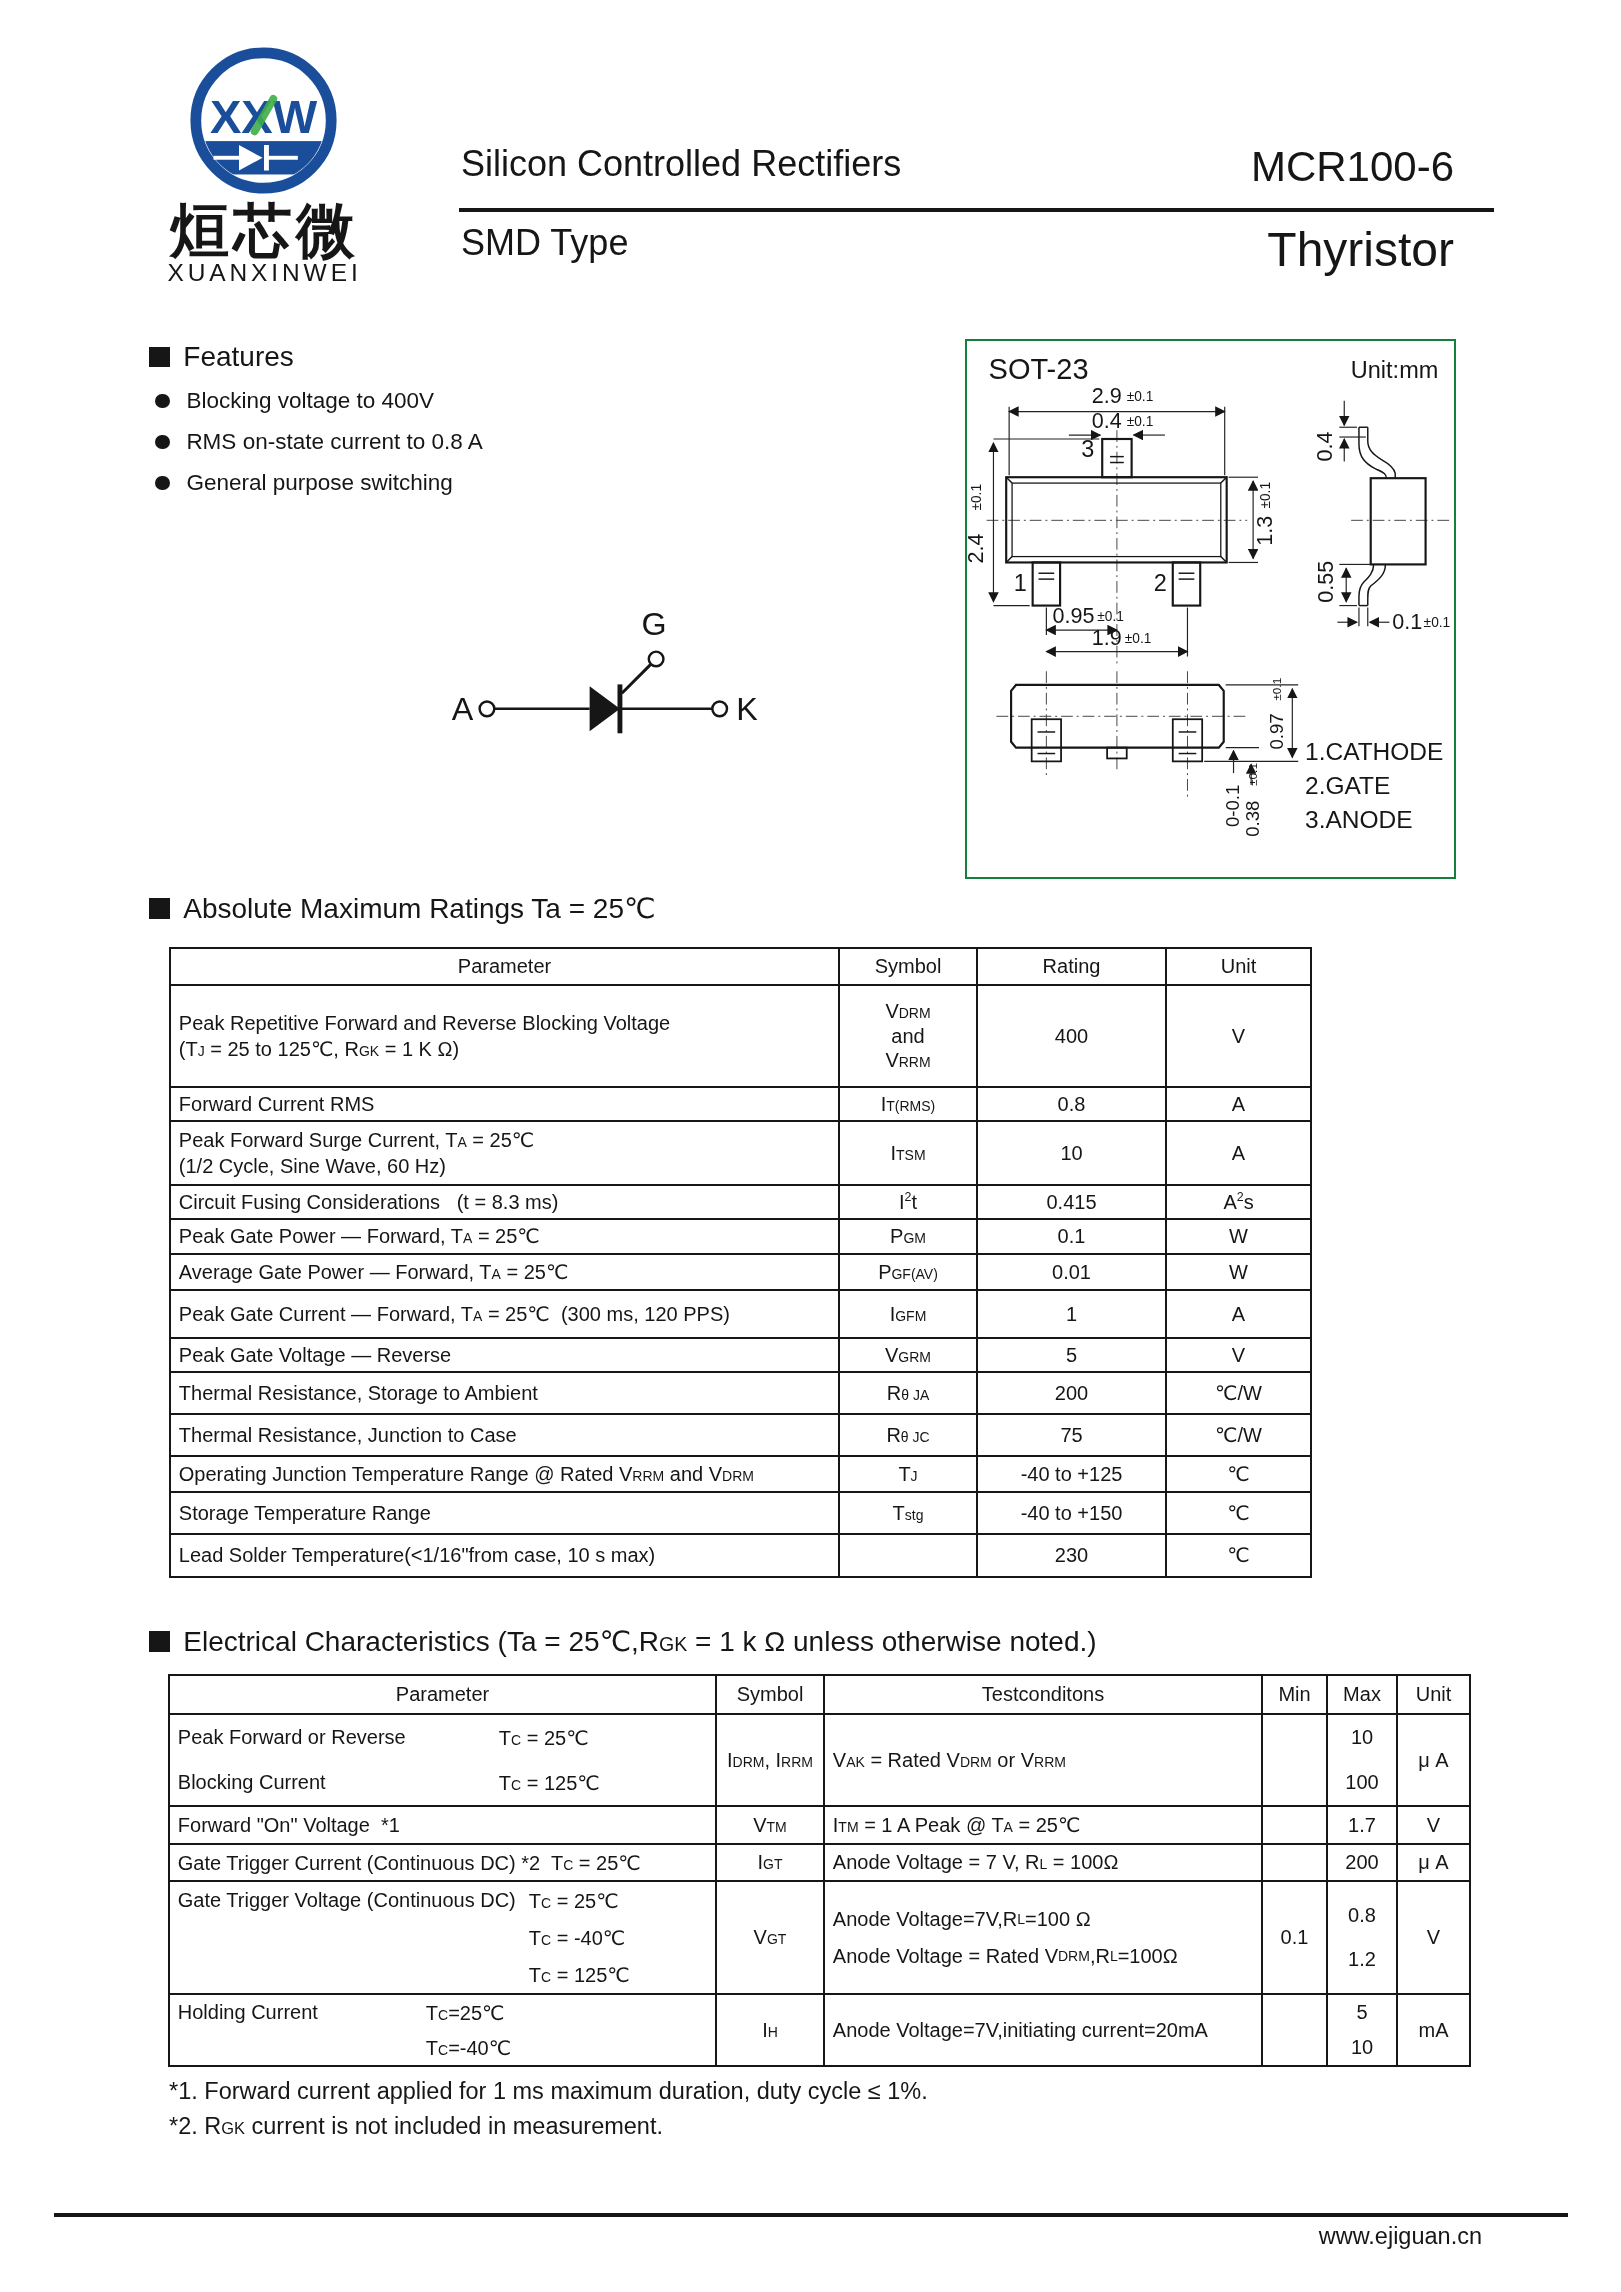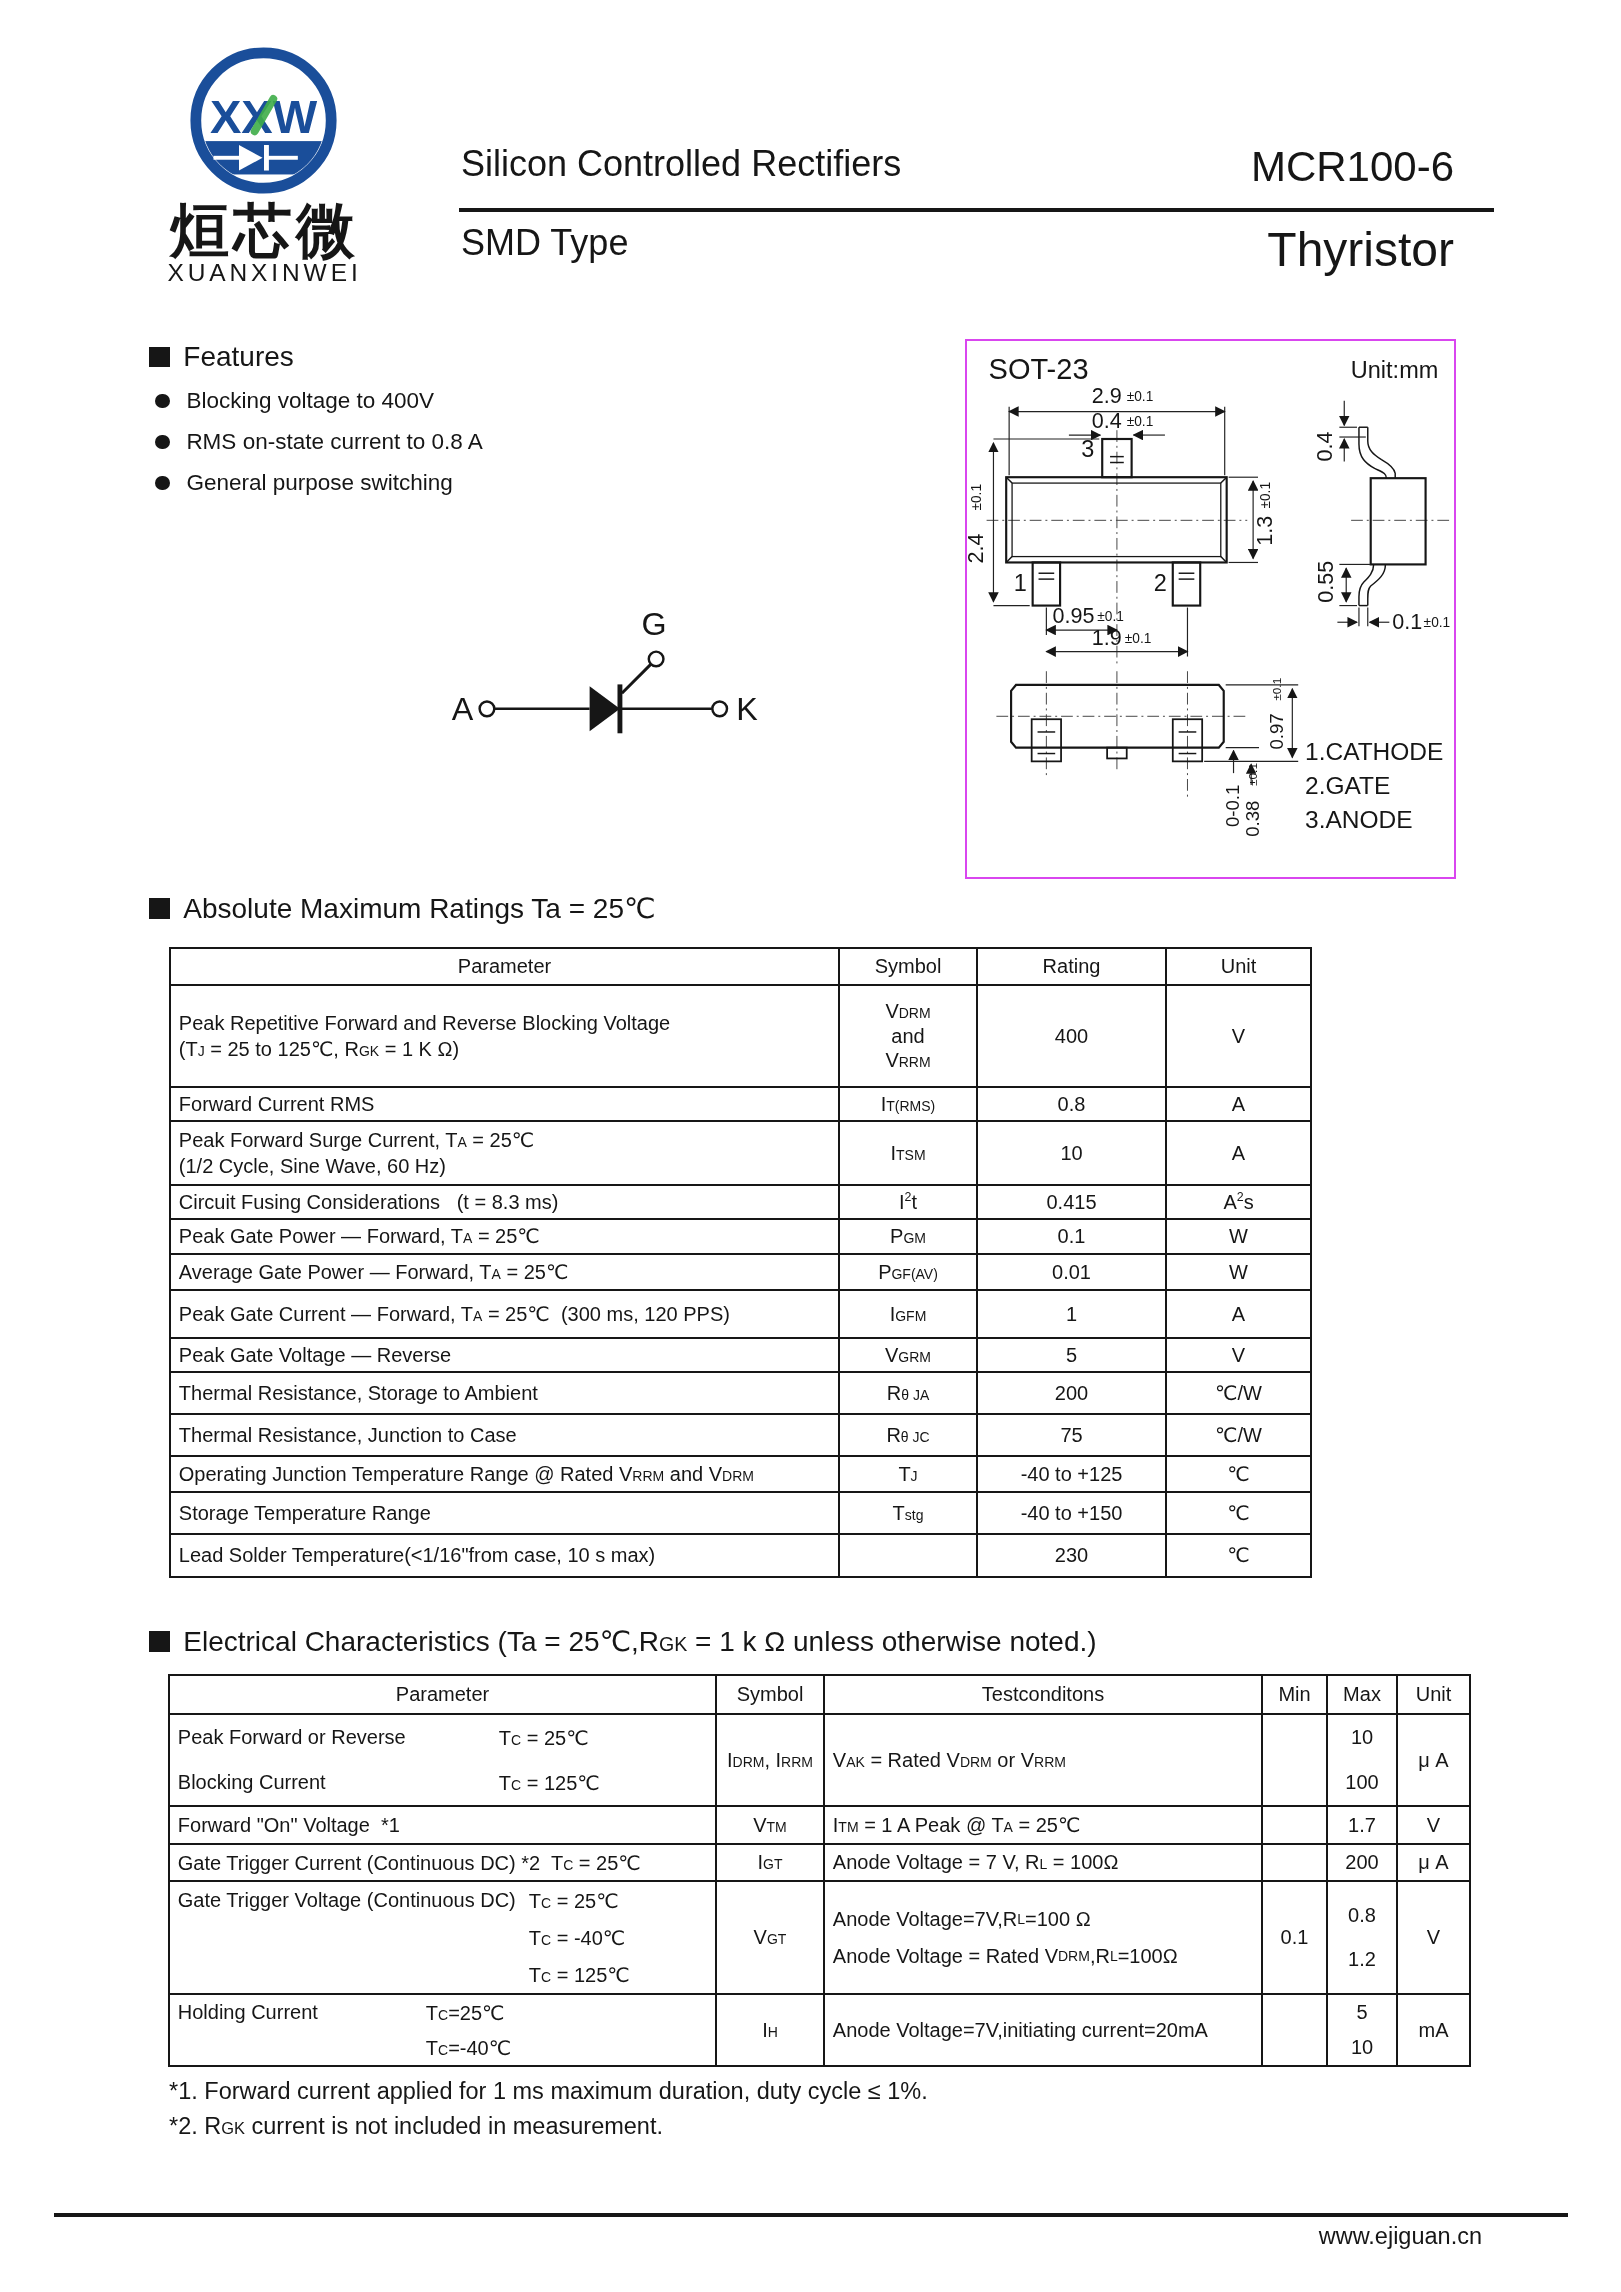--- a/index.html
+++ b/index.html
@@ -21,21 +21,21 @@
   .logo-en{left:147px;top:259px;width:235px;text-align:center;font-size:24.5px;letter-spacing:3.9px;}
 
   
   .feat-head{left:149px;top:341px;font-size:28px;display:flex;align-items:center;}
   .sq{display:inline-block;width:20.6px;height:20.6px;background:#161616;margin-right:13.7px;}
   .bullet-item{left:155px;font-size:22.5px;display:flex;align-items:center;}
   .dot{display:inline-block;width:14.7px;height:14.7px;border-radius:50%;background:#161616;margin-right:16.7px;}
   .b1{top:388px;} .b2{top:429px;} .b3{top:470px;}
 
   
-  .pkg{left:965px;top:339px;width:487px;height:536px;border:2px solid #d946ef;}
+  .pkg{left:965px;top:339px;width:487px;height:536px;border:2px solid #15803d;}
   .pkg-name{left:21.6px;top:11.8px;font-size:29px;}
   .pkg-unit{right:15.7px;top:15.7px;font-size:23.5px;}
   .pkg-legend{left:338px;top:394px;font-size:24.5px;line-height:34px;}
   .pkg-svg{position:absolute;left:0;top:0;width:487px;height:536px;}
   .thin{stroke:#222;stroke-width:1.2px;fill:none;}
   .bold{stroke:#161616;stroke-width:2.2px;fill:none;}
   .mid{stroke:#161616;stroke-width:1.5px;fill:none;}
   .cl{stroke:#444;stroke-width:1px;stroke-dasharray:12 4 2 4;fill:none;}
   .pkg-svg text{fill:#161616;}
   .dim{font-size:22px;} .dimtol{font-size:14px;} .dims{font-size:19px;} .dimtolx{font-size:12px;} .pin{font-size:24px;}

